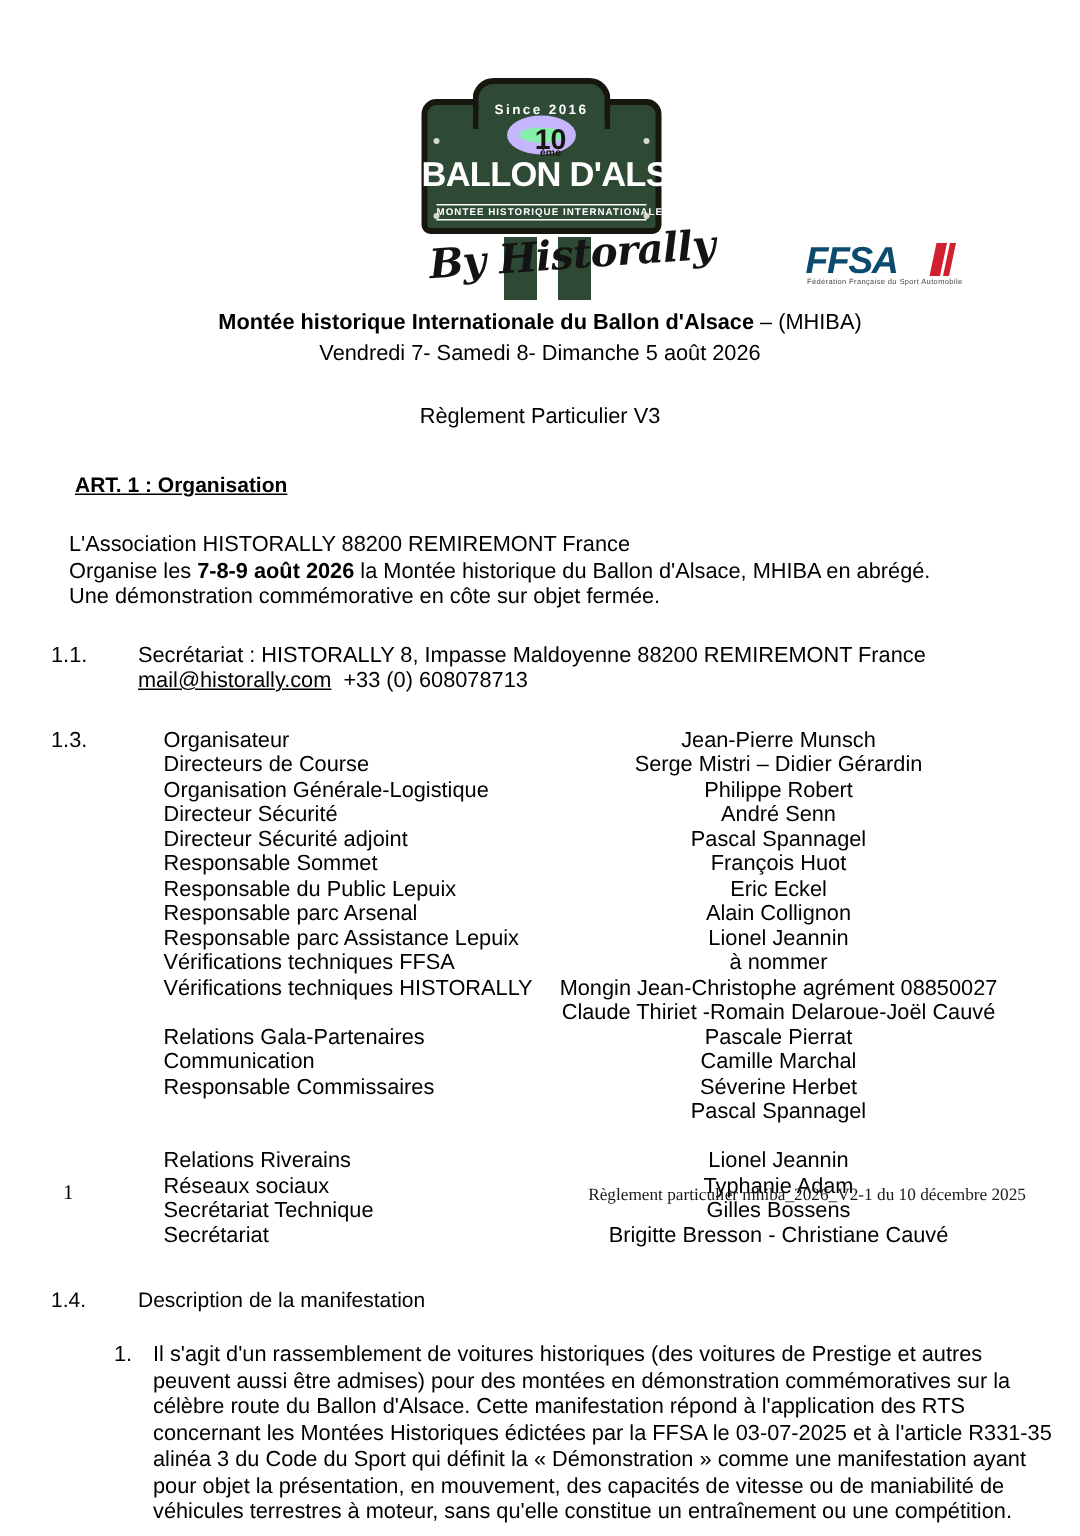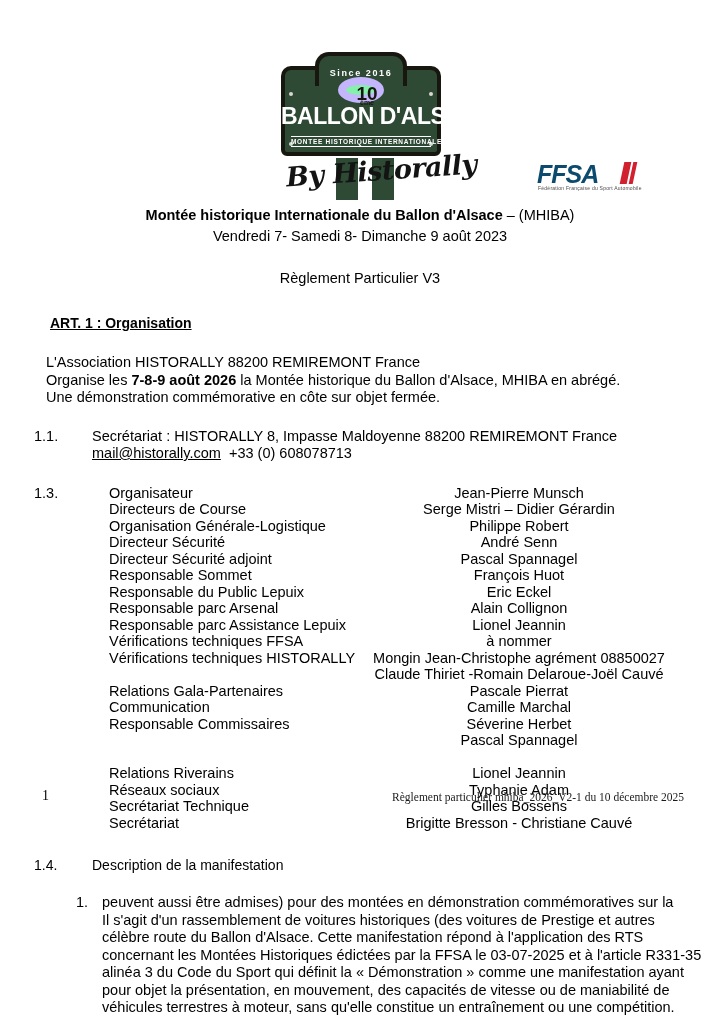--- a/index.html
+++ b/index.html
@@ -387,21 +387,21 @@
       <div class="ffsa-slash"></div>
       <div class="ffsa-slash2"></div>
       <div class="ffsa-sub">Fédération Française du Sport Automobile</div>
     </div>
   </div>
 
   <div class="title-block">
     <div class="title-line1">
       <span class="strong">Montée historique Internationale du Ballon d'Alsace</span><span> – (MHIBA)</span>
     </div>
-    <div class="title-line2">Vendredi 7- Samedi 8- Dimanche 9 août 2023</div>
+    <div class="title-line2">Vendredi 7- Samedi 8- Dimanche 5 août 2026</div>
     <div class="title-line3">Règlement Particulier V3</div>
   </div>
 
   <div class="body-zone">
 
     <div class="art-heading">ART. 1 : Organisation</div>
 
     <div class="para-block">
       <div>L'Association HISTORALLY 88200 REMIREMONT France</div>
       <div><span>Organise les </span><span class="bold">7-8-9 août 2026</span><span> la Montée historique du Ballon d'Alsace, MHIBA en abrégé.</span></div>
@@ -504,22 +504,22 @@
     </div>
 
     <div class="sec-head">
       <div class="sec-head-num">1.4.</div>
       <div>Description de la manifestation</div>
     </div>
 
     <div class="ol-item">
       <div class="ol-num">1.</div>
       <div class="ol-text" id="desc-lines">
+          <div>Il s'agit d'un rassemblement de voitures historiques (des voitures de Prestige et autres</div>
           <div>peuvent aussi être admises) pour des montées en démonstration commémoratives sur la</div>
-          <div>Il s'agit d'un rassemblement de voitures historiques (des voitures de Prestige et autres</div>
           <div>célèbre route du Ballon d'Alsace. Cette manifestation répond à l'application des RTS</div>
           <div>concernant les Montées Historiques édictées par la FFSA le 03-07-2025 et à l'article R331-35</div>
           <div>alinéa 3 du Code du Sport qui définit la « Démonstration » comme une manifestation ayant</div>
           <div>pour objet la présentation, en mouvement, des capacités de vitesse ou de maniabilité de</div>
           <div>véhicules terrestres à moteur, sans qu'elle constitue un entraînement ou une compétition.</div>
         </div>
     </div>
 
   </div>
 

